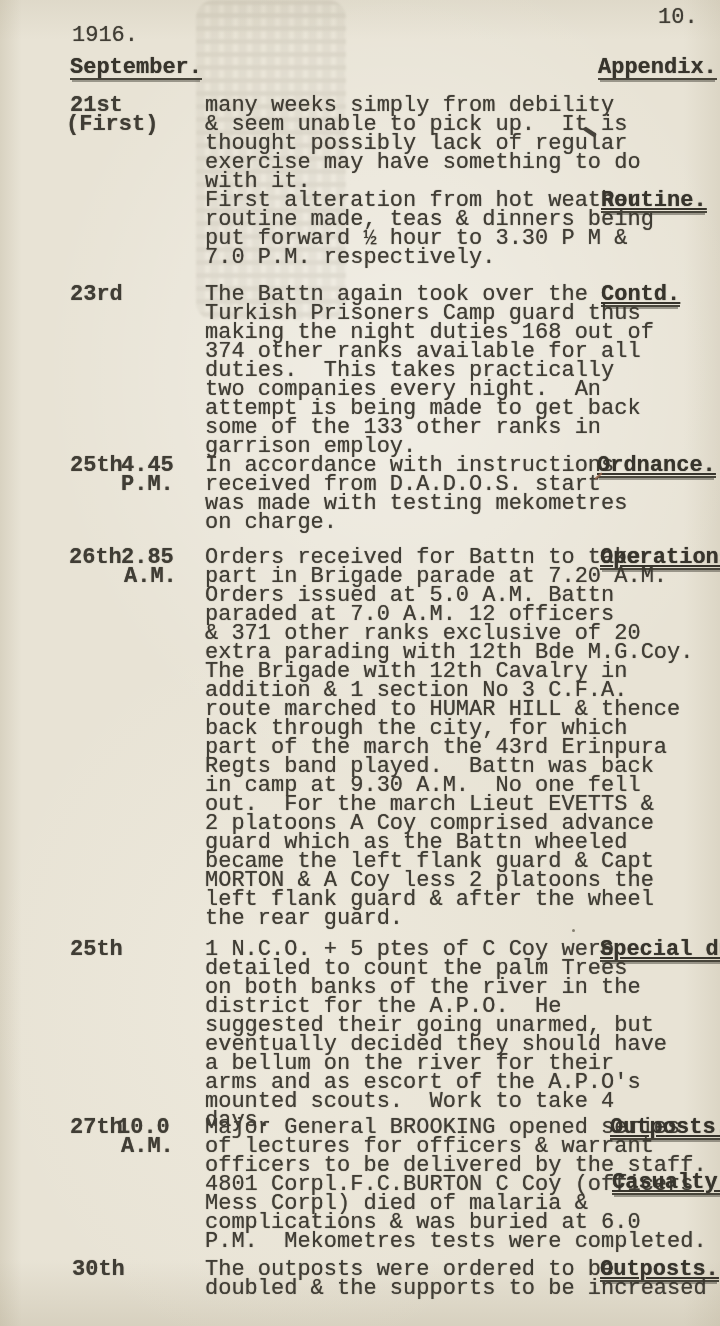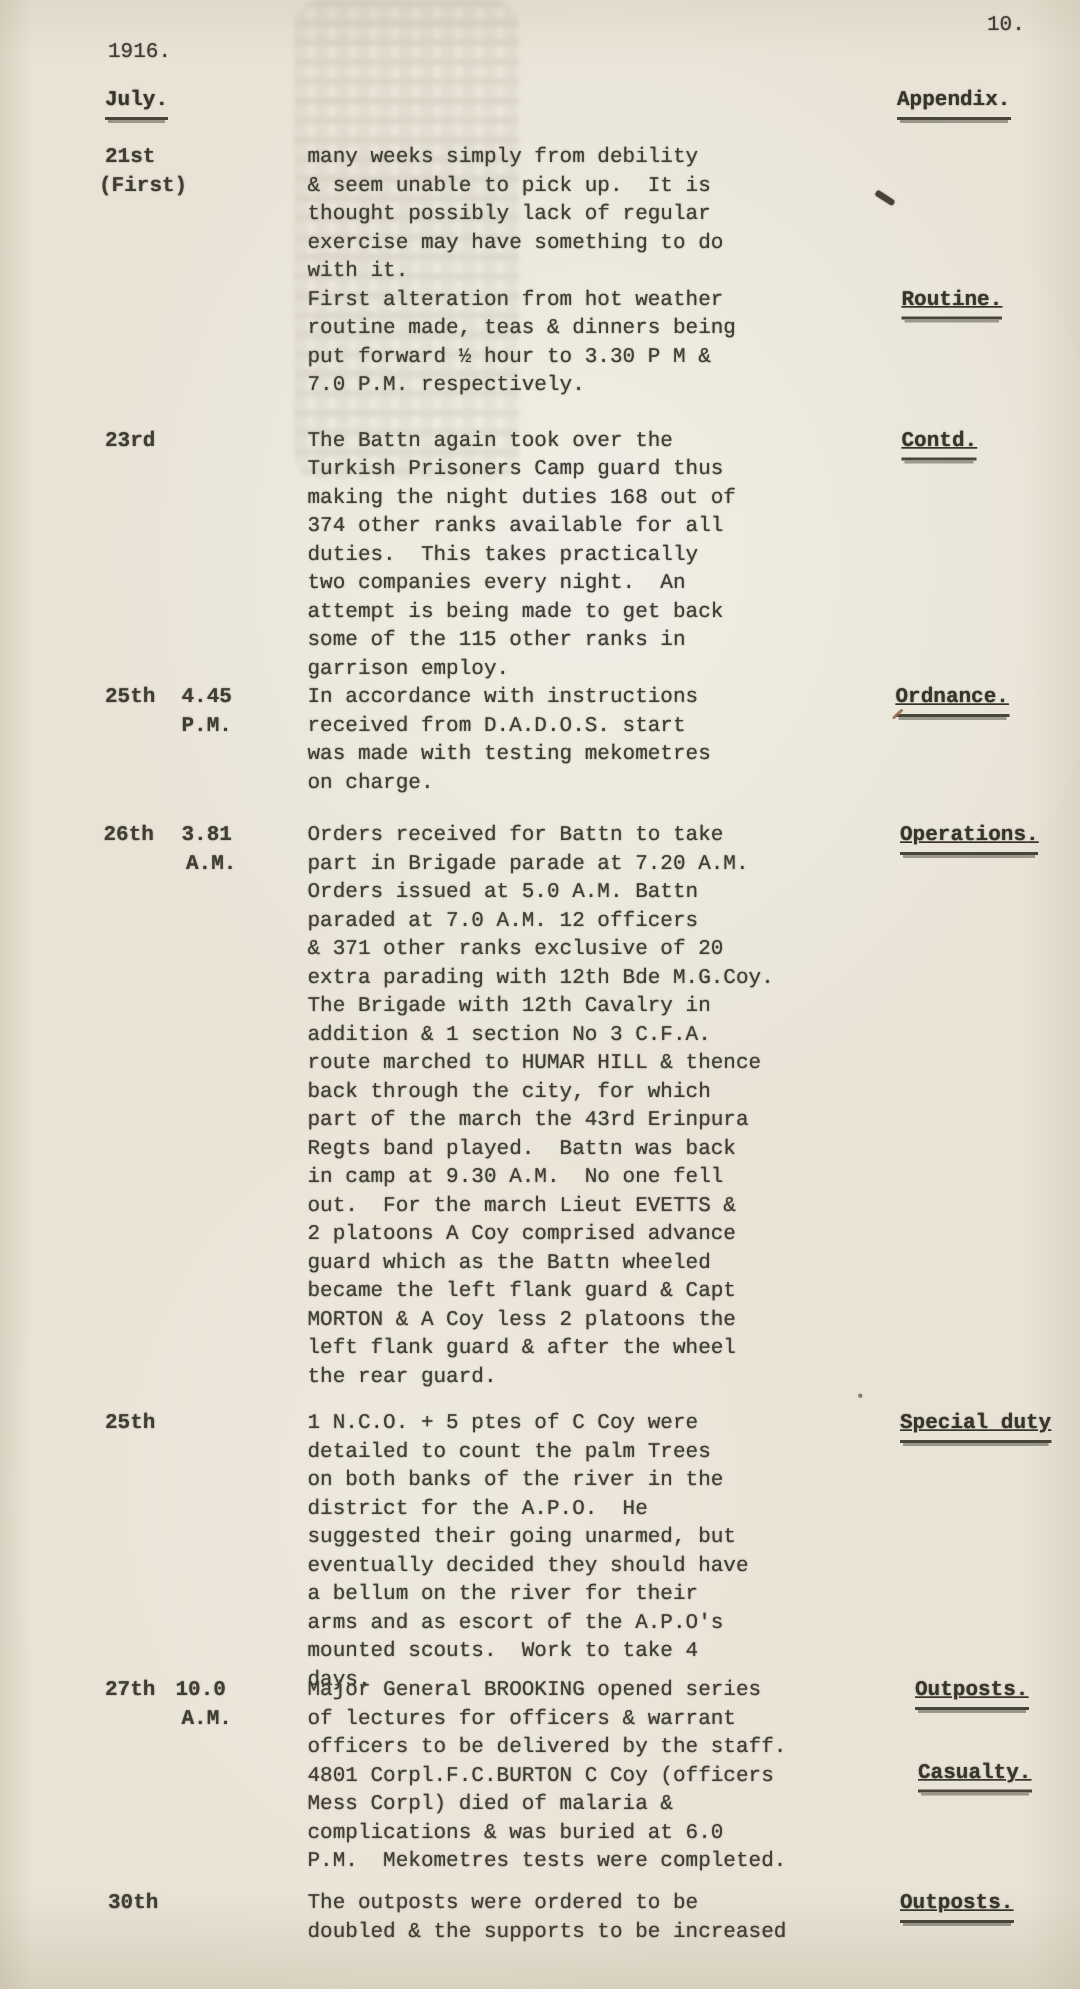--- a/index.html
+++ b/index.html
@@ -1,19 +1,19 @@
 <!DOCTYPE html>
 <html><head>
 <meta charset="utf-8">
 <style>
   html,body{margin:0;padding:0;background:#d8d3c4;}
   .page{
     position:relative;width:720px;height:1326px;overflow:hidden;
     font-family:"Liberation Mono","DejaVu Sans Mono",monospace;
-    font-size:14px;line-height:19px;color:#403d35;
+    font-size:22px;line-height:19px;color:#403d35;
     background-color:#e8e3d5;
     background-image:
       radial-gradient(ellipse 70% 45% at 55% 28%, rgba(255,255,255,0.40), rgba(255,255,255,0) 70%),
       radial-gradient(ellipse 60% 40% at 40% 75%, rgba(250,247,238,0.30), rgba(250,247,238,0) 70%),
       linear-gradient(90deg, rgba(176,166,140,0.28) 0%, rgba(176,166,140,0) 3%, rgba(176,166,140,0) 95%, rgba(176,166,140,0.22) 100%),
       linear-gradient(0deg, rgba(176,166,140,0.30) 0%, rgba(176,166,140,0) 5%),
       linear-gradient(180deg, rgba(176,166,140,0.16) 0%, rgba(176,166,140,0) 3%);
   }
   .ink{position:absolute;white-space:pre;text-shadow:0 0 1px rgba(64,60,50,0.75);}
   .heavy{font-weight:bold;color:#37342c;text-shadow:0 0 1px rgba(55,52,44,0.85);}
@@ -40,21 +40,21 @@
 </style>
 </head>
 <body>
 
 <div class="page">
 
   <div class="bleed"></div>
 
   <span class="ink" style="left:658px;top:8px">10.</span>
   <span class="ink" style="left:72px;top:26px">1916.</span>
-  <span class="ink heavy u2" style="left:70px;top:58px">July.</span>
+  <span class="ink heavy u2" style="left:70px;top:58px">September.</span>
   <span class="ink heavy u2" style="left:598px;top:58px">Appendix.</span>
 
   <div class="entry" style="top:96px">
     <span class="d" style="left:70px;top:0">21st</span>
     <span class="d" style="left:66px;top:19px">(First)</span>
     <div class="body">many weeks simply from debility
 &amp; seem unable to pick up.  It is
 thought possibly lack of regular
 exercise may have something to do
 with it.
@@ -66,37 +66,37 @@
 
   <div class="entry" style="top:285px">
     <span class="d" style="left:70px;top:0">23rd</span>
     <div class="body">The Battn again took over the
 Turkish Prisoners Camp guard thus
 making the night duties 168 out of
 374 other ranks available for all
 duties.  This takes practically
 two companies every night.  An
 attempt is being made to get back
-some of the 115 other ranks in
+some of the 133 other ranks in
 garrison employ.</div>
   </div>
 
   <div class="entry" style="top:456px">
     <span class="d" style="left:70px;top:0">25th</span>
     <span class="t" style="left:121px;top:0">4.45</span>
     <span class="t" style="left:121px;top:19px">P.M.</span>
     <div class="body">In accordance with instructions
 received from D.A.D.O.S. start
 was made with testing mekometres
 on charge.</div>
   </div>
 
   <div class="entry" style="top:548px">
     <span class="d" style="left:69px;top:0">26th</span>
-    <span class="t" style="left:121px;top:0">3.81</span>
+    <span class="t" style="left:121px;top:0">2.85</span>
     <span class="t" style="left:124px;top:19px">A.M.</span>
     <div class="body">Orders received for Battn to take
 part in Brigade parade at 7.20 A.M.
 Orders issued at 5.0 A.M. Battn
 paraded at 7.0 A.M. 12 officers
 &amp; 371 other ranks exclusive of 20
 extra parading with 12th Bde M.G.Coy.
 The Brigade with 12th Cavalry in
 addition &amp; 1 section No 3 C.F.A.
 route marched to HUMAR HILL &amp; thence

